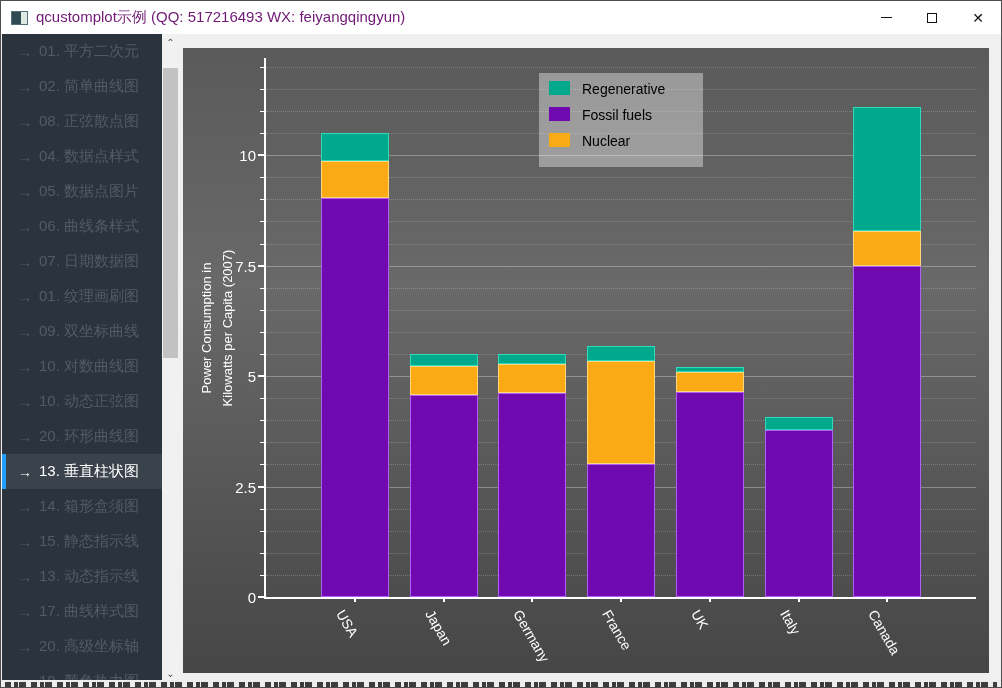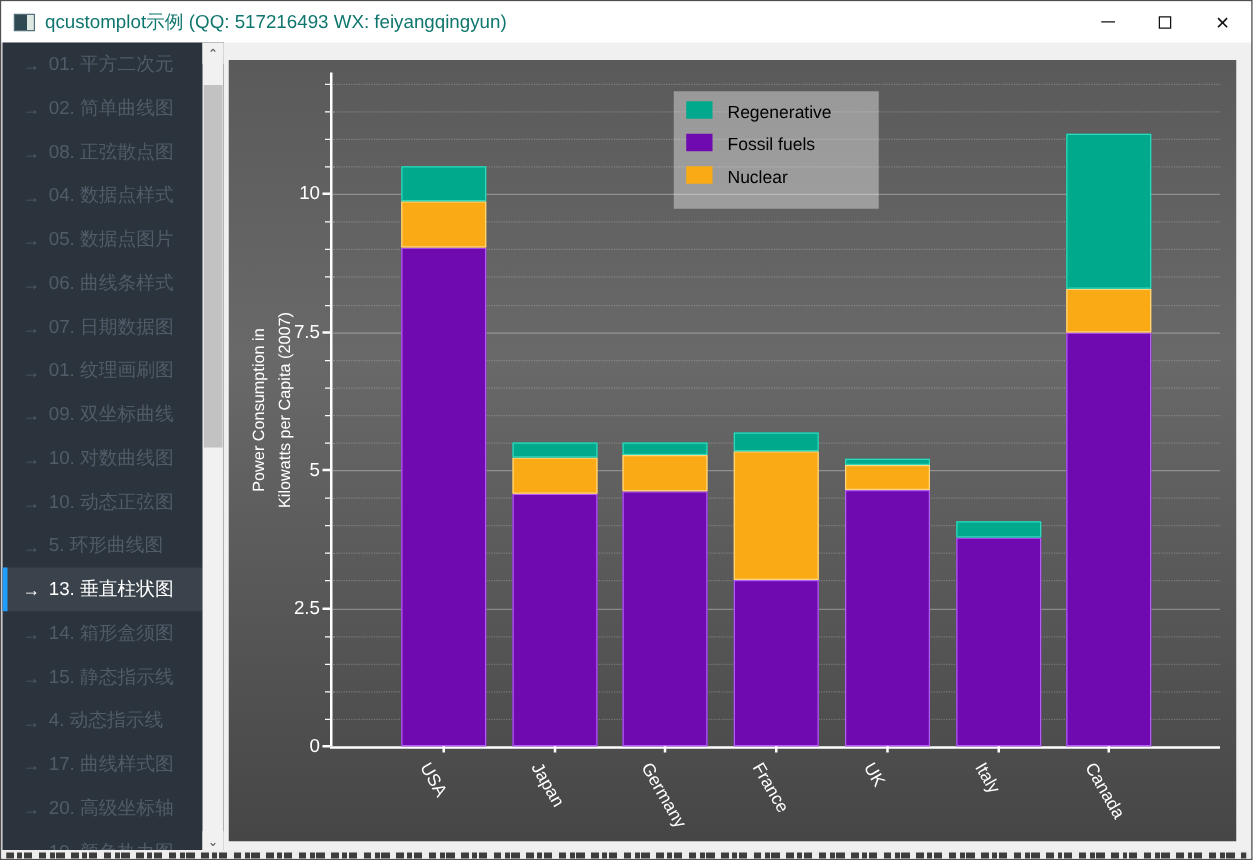--- a/index.html
+++ b/index.html
@@ -5,21 +5,21 @@
   html,body{margin:0;padding:0;background:#888;}
   *{box-sizing:border-box;}
   .window{
     position:relative;width:1002px;height:688px;background:#f0f0f0;
     border:1px solid #4f4f4f;overflow:hidden;
     font-family:"Liberation Sans",sans-serif;
   }
   
   .titlebar{position:absolute;left:0;top:0;width:1000px;height:33px;background:#ffffff;display:flex;align-items:center;}
   .app-icon{width:17px;height:14px;margin-left:10px;border:1px solid #55707a;background:linear-gradient(90deg,#2f4a52 0 62%,#dfe9e4 62% 100%);}
-  .title-text{margin-left:8px;font-size:15px;color:#0f766e;white-space:nowrap;}
+  .title-text{margin-left:8px;font-size:15px;color:#701a75;white-space:nowrap;}
   .win-btns{position:absolute;right:0;top:0;height:33px;display:flex;}
   .win-btn{width:46px;height:33px;display:flex;align-items:center;justify-content:center;color:#111;font-size:13px;cursor:default;}
   .glyph-min{display:block;width:11px;height:1px;background:#111;}
   .glyph-max{display:block;width:10px;height:10px;border:1px solid #111;}
   .glyph-close{font-size:14px;line-height:1;}
   
   .sidebar{position:absolute;left:1px;top:33px;width:177px;height:648px;background:#2b333c;overflow:hidden;}
   .side-list{position:absolute;left:0;top:0;width:160px;}
   .side-item{position:relative;height:35px;display:flex;align-items:center;color:#515c69;font-size:15px;cursor:pointer;padding-left:16px;white-space:nowrap;}
   .side-item .arrow{margin-right:7px;font-size:14px;}
@@ -118,37 +118,37 @@
         <div class="side-item">
           <span class="arrow">→</span>
           <span>10. 对数曲线图</span>
         </div>
         <div class="side-item">
           <span class="arrow">→</span>
           <span>10. 动态正弦图</span>
         </div>
         <div class="side-item">
           <span class="arrow">→</span>
-          <span>5. 环形曲线图</span>
+          <span>20. 环形曲线图</span>
         </div>
         <div class="side-item active">
           <span class="arrow">→</span>
           <span>13. 垂直柱状图</span>
         </div>
         <div class="side-item">
           <span class="arrow">→</span>
           <span>14. 箱形盒须图</span>
         </div>
         <div class="side-item">
           <span class="arrow">→</span>
           <span>15. 静态指示线</span>
         </div>
         <div class="side-item">
           <span class="arrow">→</span>
-          <span>4. 动态指示线</span>
+          <span>13. 动态指示线</span>
         </div>
         <div class="side-item">
           <span class="arrow">→</span>
           <span>17. 曲线样式图</span>
         </div>
         <div class="side-item">
           <span class="arrow">→</span>
           <span>20. 高级坐标轴</span>
         </div>
         <div class="side-item">

